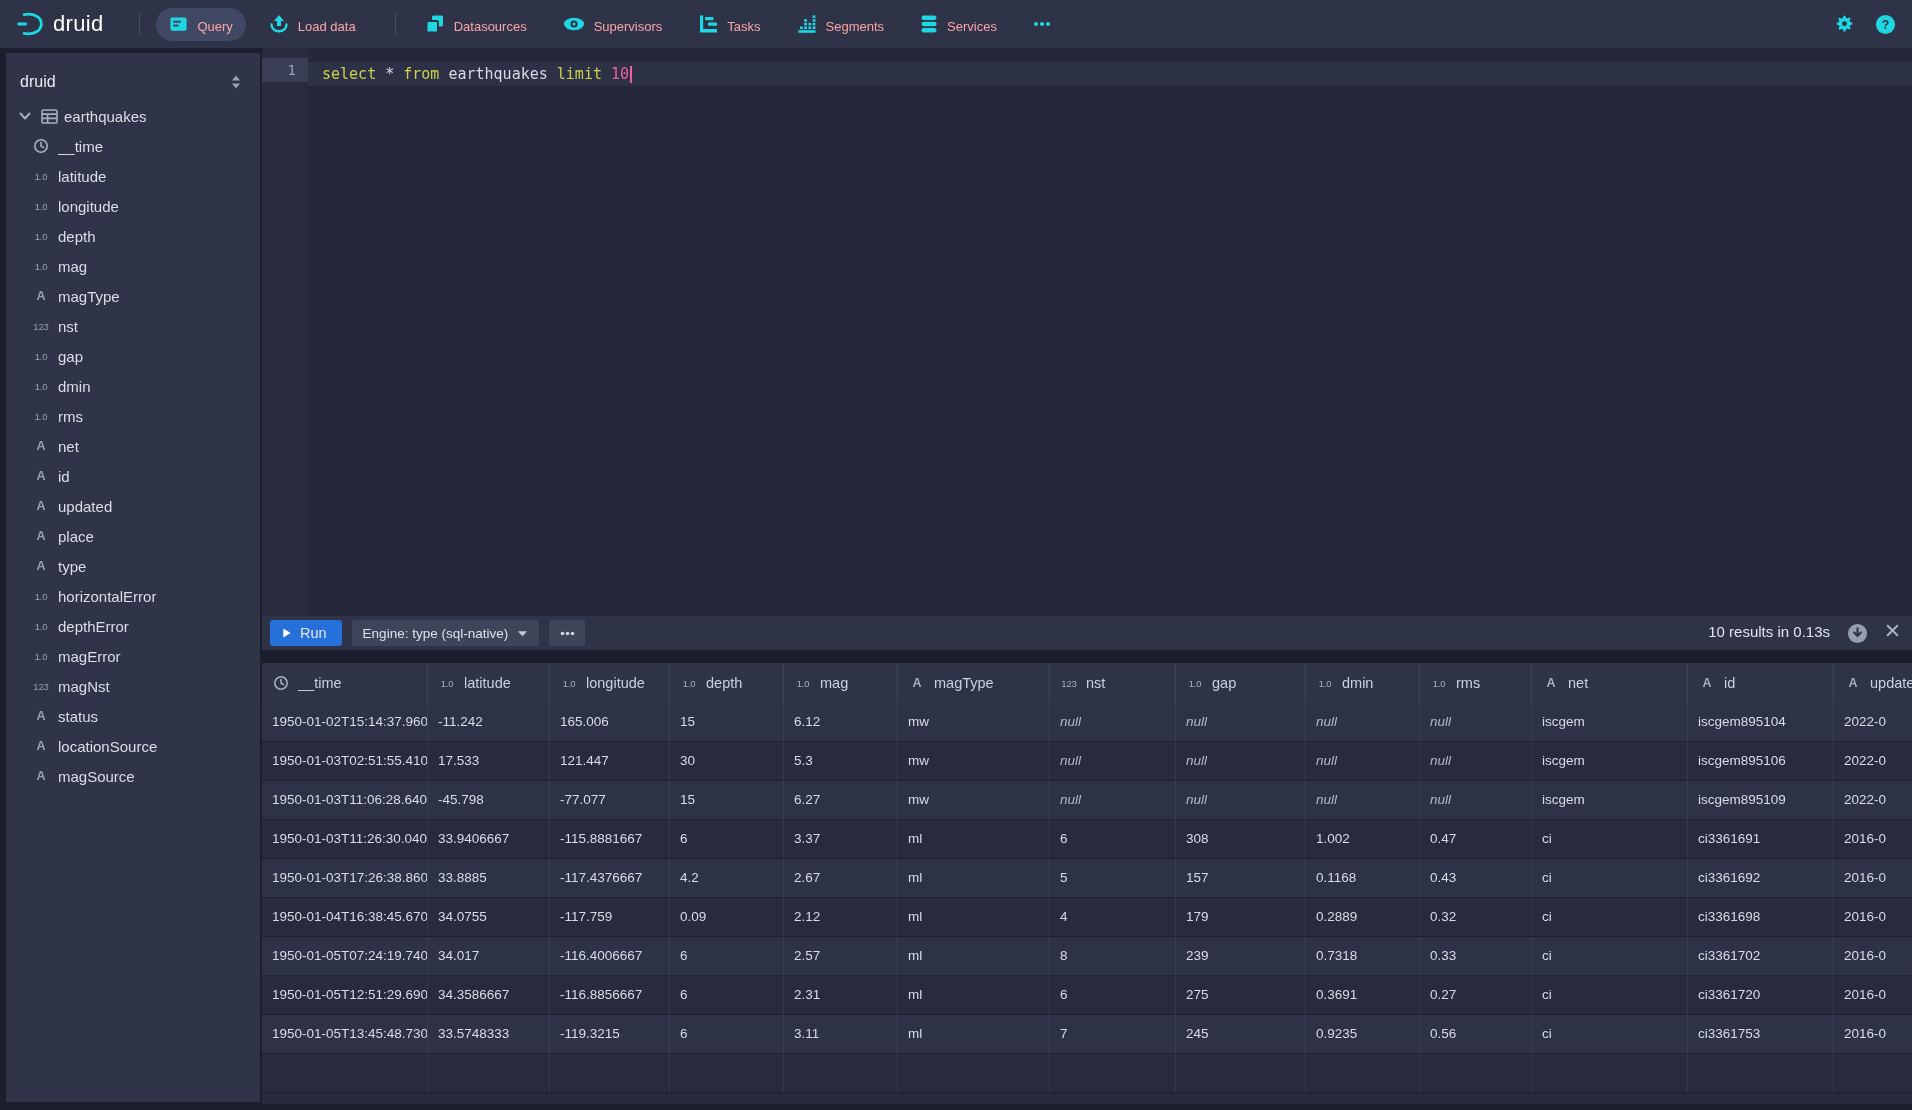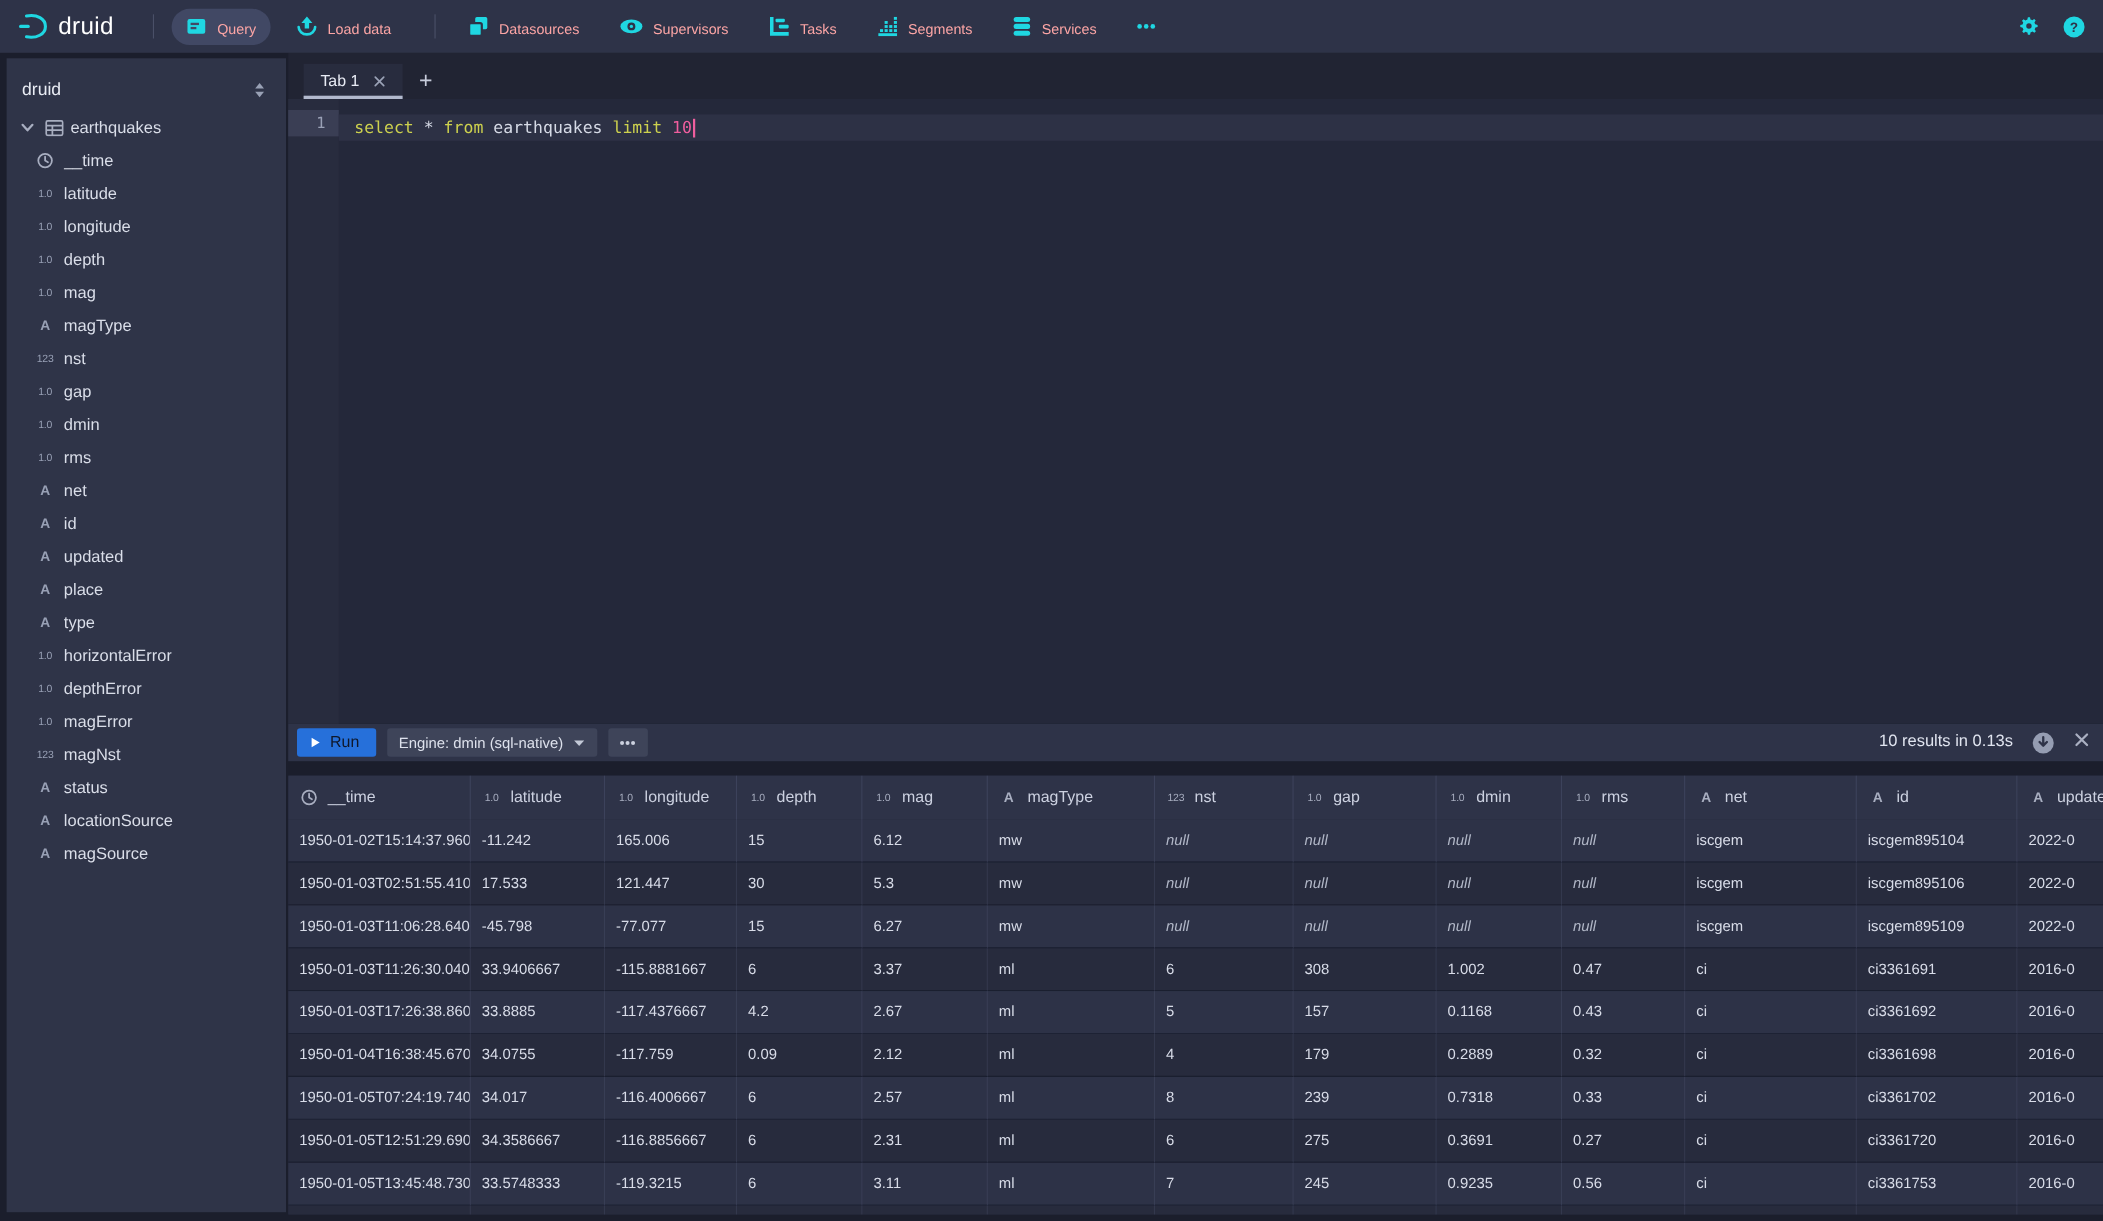--- a/index.html
+++ b/index.html
@@ -44,21 +44,21 @@
 .lineno-cell{position:absolute;left:0;top:10px;width:46px;height:24px;background:#3a3e54;line-height:24px;text-align:right;padding-right:12px;color:#9aa1b6;font-size:14px}
 .codeline{position:absolute;left:46px;top:14px;right:0;height:24px;background:#2d3145;line-height:24px;padding-left:14px;white-space:pre}
 .tok-kw{color:#cdd14e}
 .tok-plain{color:#d6dae6}
 .tok-num{color:#ef5e9e}
 .cursor{display:inline-block;width:2px;height:17px;background:#ef5e9e;vertical-align:text-bottom;margin-left:1px}
 
 
 .runbar{height:34px;background:#2e3348;display:flex;align-items:center;padding:0 12px 0 8px;gap:10px}
 .btn{height:26px;border-radius:3px;display:flex;align-items:center;cursor:pointer;white-space:nowrap}
-.btn-run{background:#2670da;color:#0f172a;padding:0 15px 0 11px;gap:8px;font-size:14.5px;font-weight:500}
+.btn-run{background:#2670da;color:#e5e5e5;padding:0 15px 0 11px;gap:8px;font-size:14.5px;font-weight:500}
 .btn-engine{background:#3e4459;color:#dde1ec;padding:0 11px;gap:9px;font-size:13.5px}
 .btn-more{background:#3e4459;width:36px;justify-content:center}
 .run-results{margin-left:auto;display:flex;align-items:flex-start;gap:17px}
 .results-text{font-size:15px;color:#e0e4ef}
 
 
 .resultswrap{margin-top:13px;flex:1;overflow:hidden;background:#262a3c}
 .trow{display:grid;grid-template-columns:166px 122px 120px 114px 114px 152px 126px 130px 114px 112px 156px 146px 120px;width:1706px}
 .thead{background:#2e3348;height:40px}
 .hcell{display:flex;align-items:center;gap:8px;padding-left:10px;border-right:1px solid #3c425b;font-size:14.5px;color:#ccd1e0;overflow:hidden;white-space:nowrap;cursor:pointer}
@@ -311,49 +311,38 @@
     </div>
     <div class="tree-row child">
       <span class="glyph gstr">A</span>
       <span class="tlabel">magSource</span>
     </div>
   </div>
 </div>
 
 <div class="main">
 
-  <div class="tabbar">
-    <div class="tab">
-      <span>Tab 1</span>
-      <span>
-        <svg width="12" height="12" viewBox="0 0 14 14" stroke="#9aa2b6" stroke-width="1.8" stroke-linecap="round">
-            <path d="M2.5 2.5 L11.5 11.5 M11.5 2.5 L2.5 11.5"></path>
-          </svg>
-      </span>
-    </div>
-    <div class="add-tab">+</div>
-  </div>
 
   <div class="editor">
     <div class="gutter"></div>
     <div class="lineno-cell">1</div>
     <div class="codeline"><span class="tok-kw">select </span><span class="tok-plain">* </span><span class="tok-kw">from </span><span class="tok-plain">earthquakes </span><span class="tok-kw">limit </span><span class="tok-num">10</span><span class="cursor"></span></div>
   </div>
 
   <div class="runbar">
     <div class="btn btn-run">
       <span>
         <svg width="11" height="12" viewBox="0 0 12 12">
             <path d="M2.5 1.2 L10.5 6 L2.5 10.8 Z" fill="#fff"></path>
           </svg>
       </span>
       <span>Run</span>
     </div>
     <div class="btn btn-engine">
-      <span>Engine: dmin (sql-native)</span>
+      <span>Engine: type (sql-native)</span>
       <span>
         <svg width="11" height="7" viewBox="0 0 12 7">
             <path d="M1 1 H11 L6 6.5 Z" fill="#c3c9d7"></path>
           </svg>
       </span>
     </div>
     <div class="btn btn-more">
       <span>
         <svg width="15" height="5" viewBox="0 0 18 6" fill="#ccd1df">
             <circle cx="3" cy="3" r="2.2"></circle>

